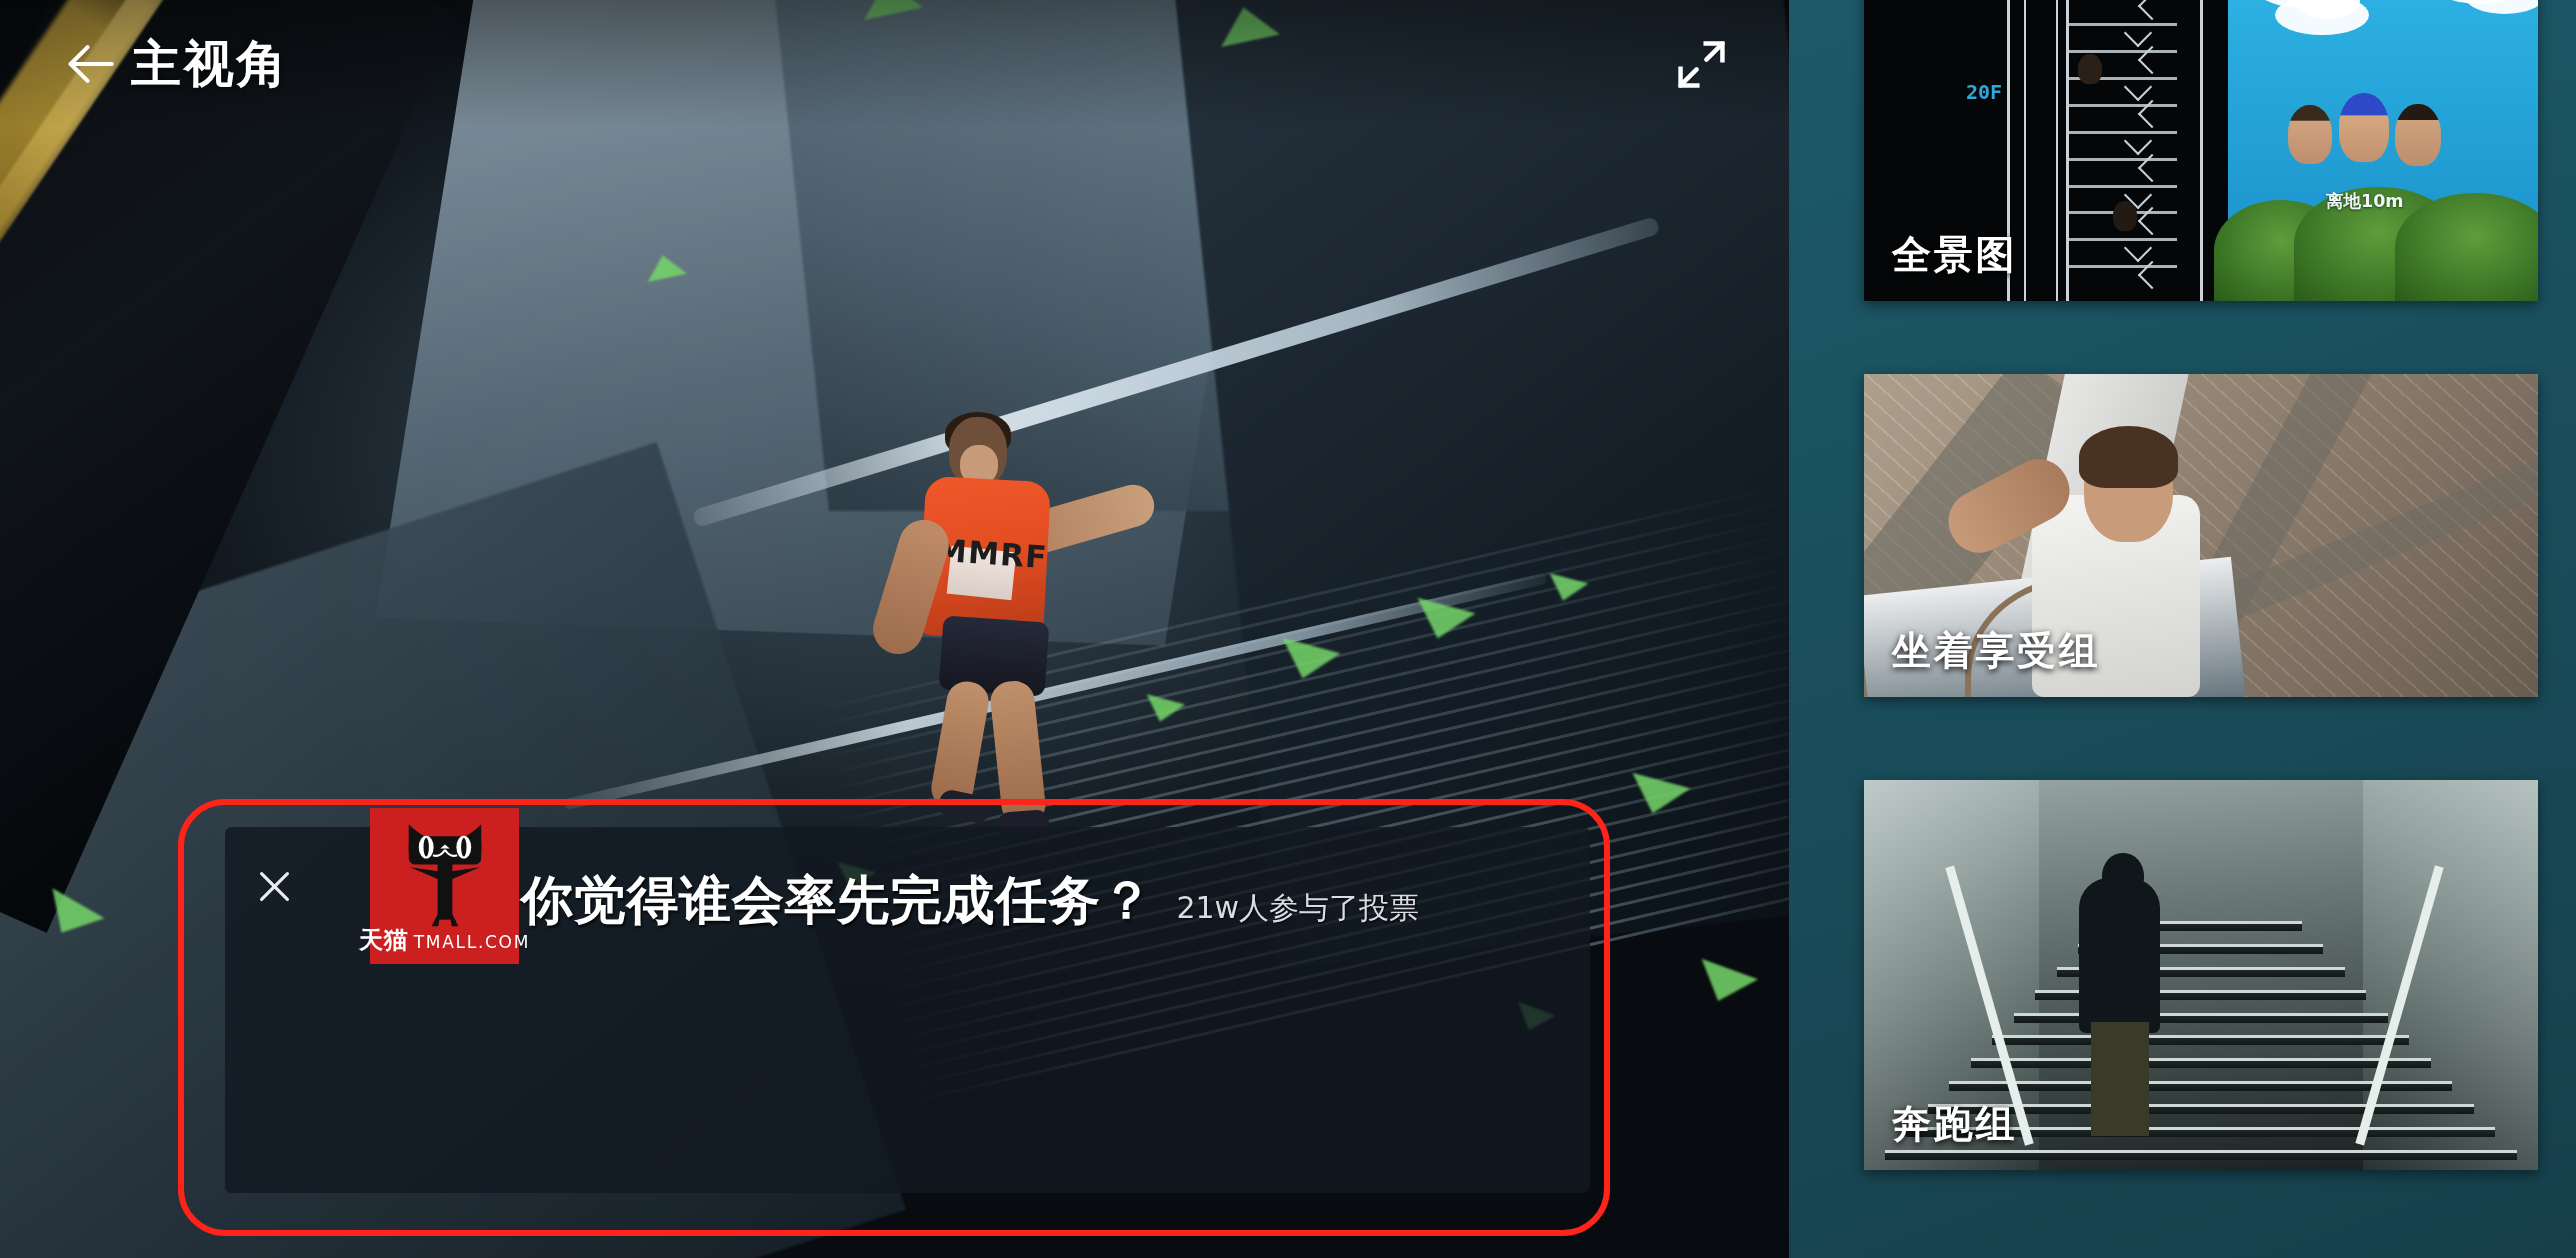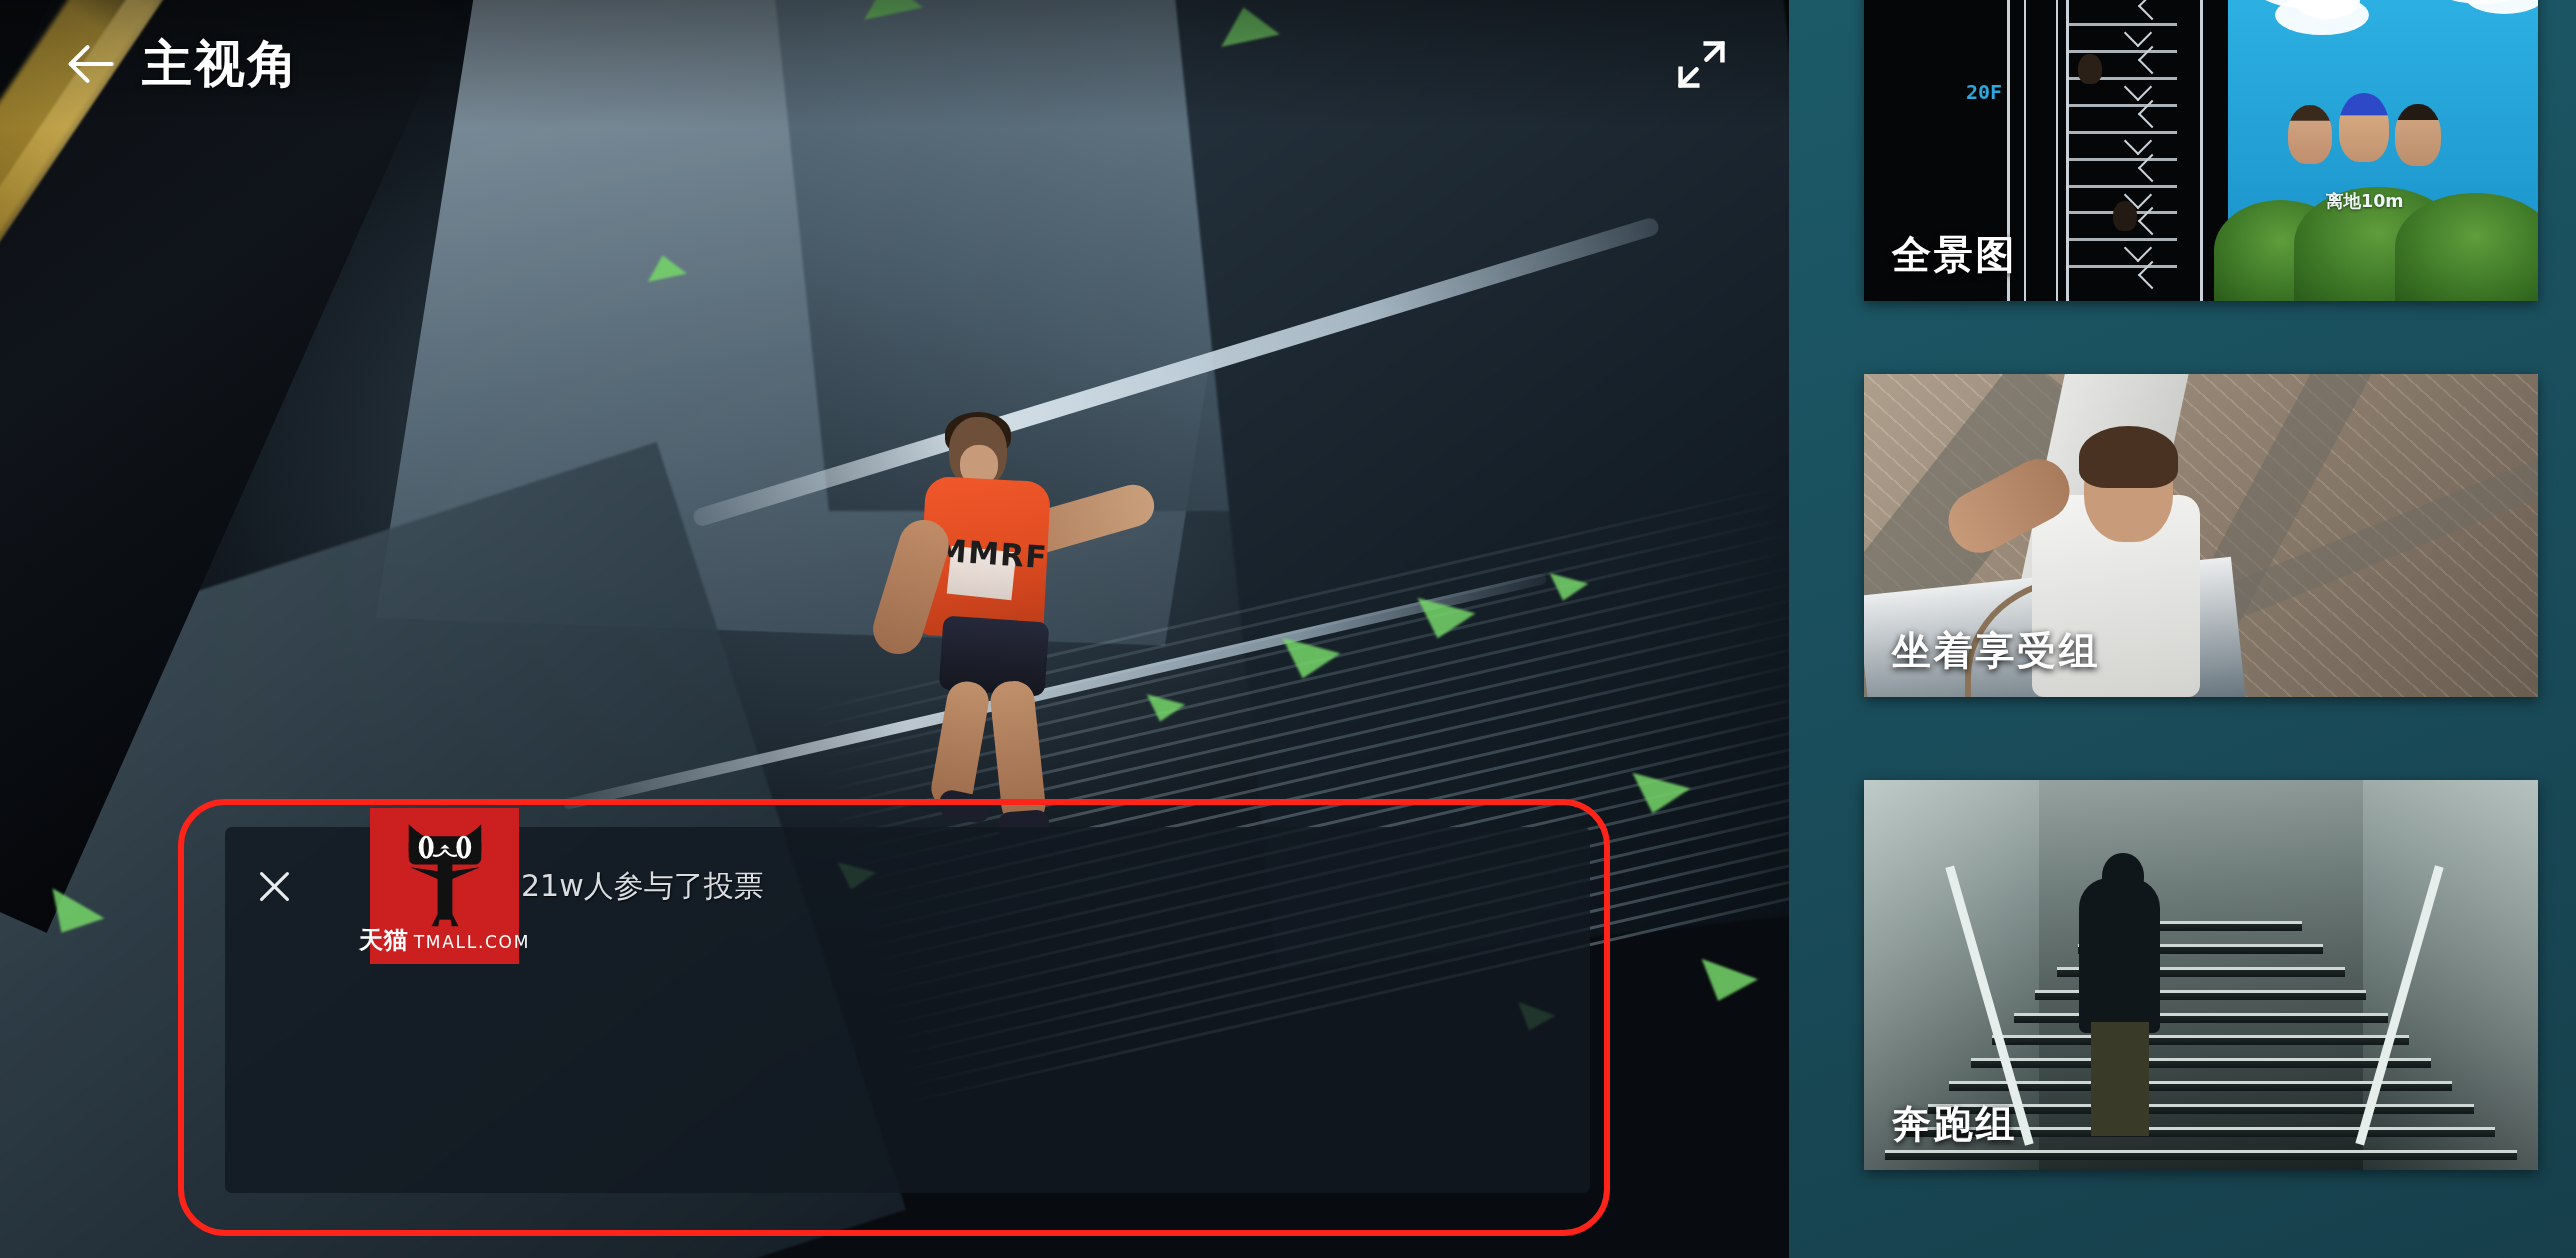--- a/index.html
+++ b/index.html
@@ -141,21 +141,21 @@
   .r-shoe { position: absolute; width: 51px; height: 27px; background: #1c1f2b; border-radius: 12px; }
 
   
   .topbar {
     position: absolute; left: 0; top: 0; width: 1789px; height: 128px;
     display: flex; align-items: center; justify-content: space-between;
     padding: 0 54px 0 61px;
     background: linear-gradient(180deg, rgba(0,0,0,.42), rgba(0,0,0,0));
     z-index: 5;
   }
-  .back-group { display: flex; align-items: center; gap: 23px; }
+  .back-group { display: flex; align-items: center; gap: 12px; }
   .back-arrow { width: 58px; height: 58px; display: block; }
   .page-title {
     color: #fff; font-size: 50px; font-weight: 600; letter-spacing: 2.7px;
     text-shadow: 0 1.3px 6.7px rgba(0,0,0,.75);
   }
   .fullscreen-btn { width: 67px; height: 67px; display:block; cursor: pointer; }
 
   
   .vote-wrap { position: absolute; left: 178px; top: 799px; width: 1432px; height: 437px; z-index: 8; }
 
@@ -431,20 +431,21 @@
           <path d="M59 140 L50 158 L60 158 L62 146 Z" fill="#111"></path>
           <path d="M81 140 L90 158 L80 158 L78 146 Z" fill="#111"></path>
         </svg>
         <div class="tmall-word">
           <span class="tmall-cn">天猫</span>
           <span class="tmall-en">TMALL.COM</span>
         </div>
       </div>
 
       <div class="vote-question-row">
+        <span class="vote-question">你觉得谁会率先完成任务？</span>
         <span class="vote-count">21w人参与了投票</span>
       </div>
 
 
     </div>
 
     <div class="annot-ring"></div>
   </div>
 
   <div class="sidebar">

